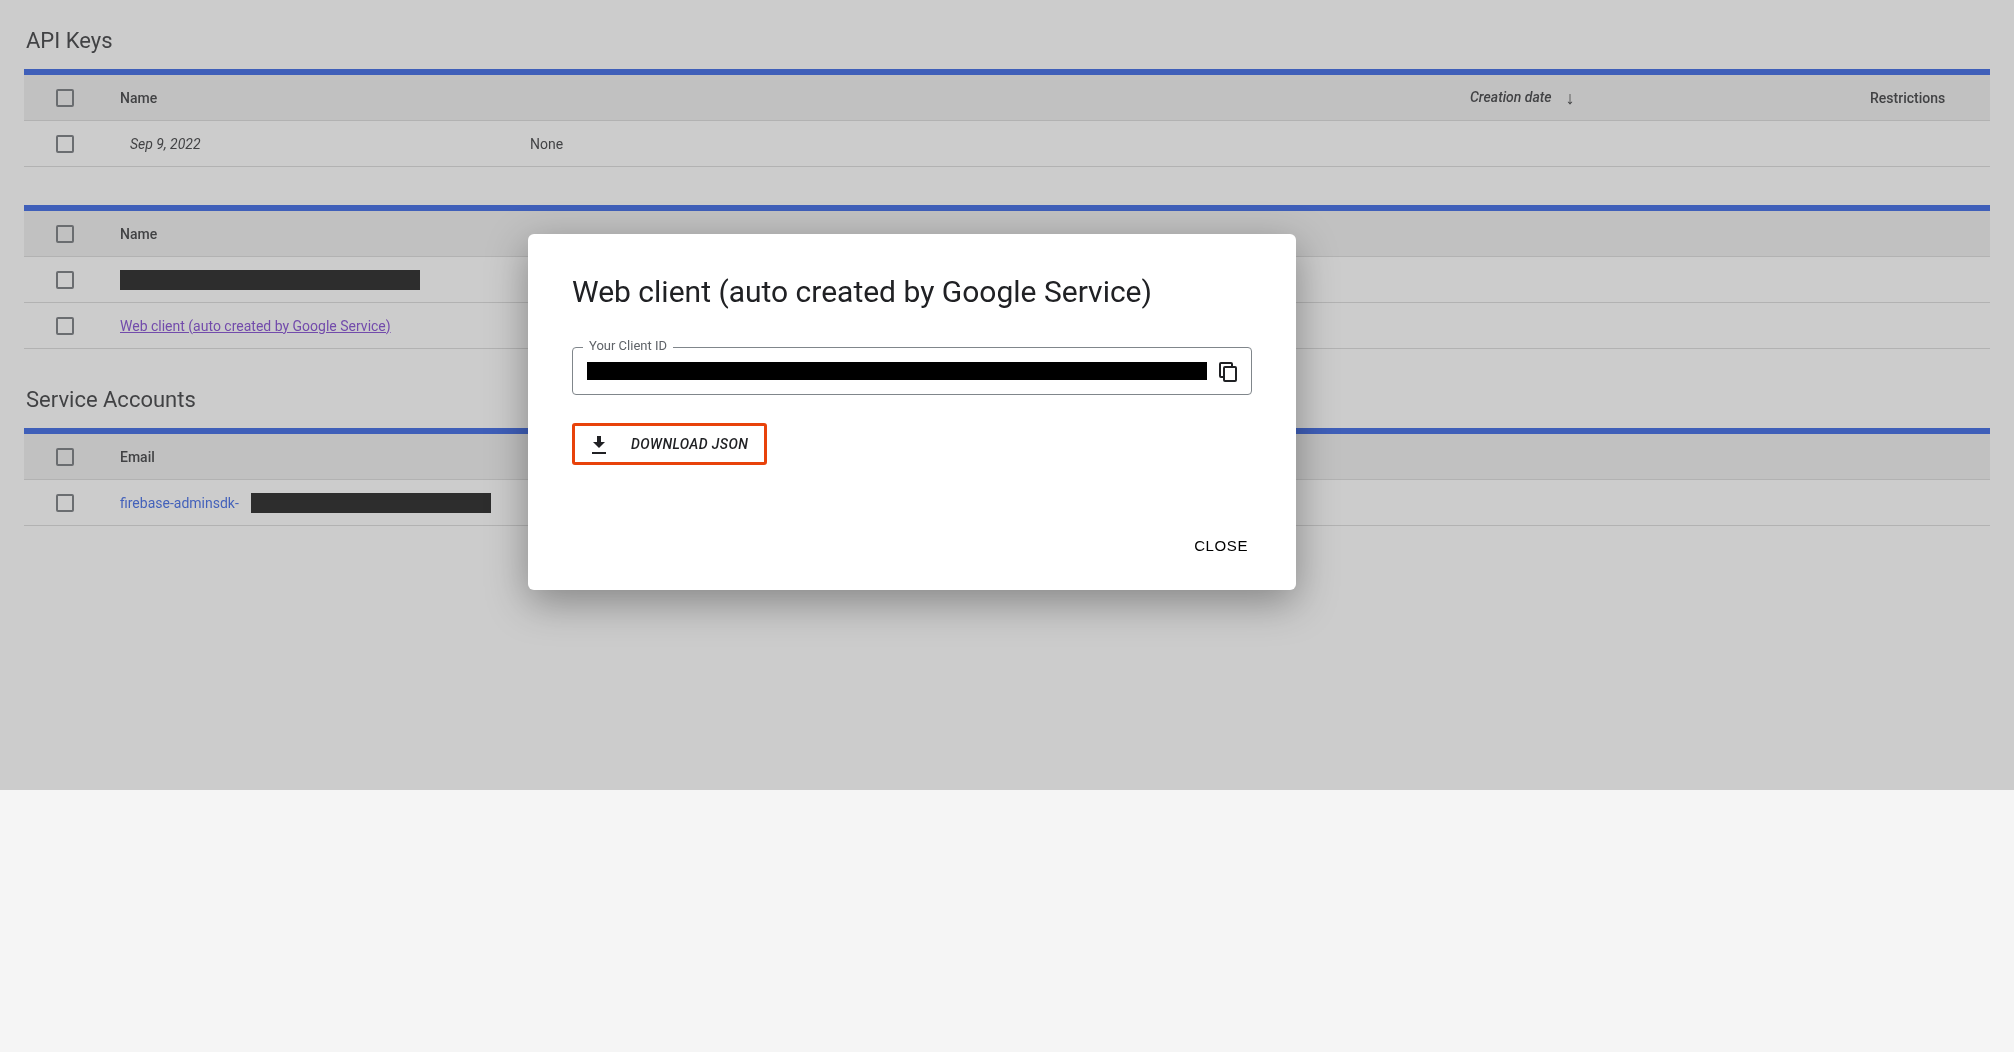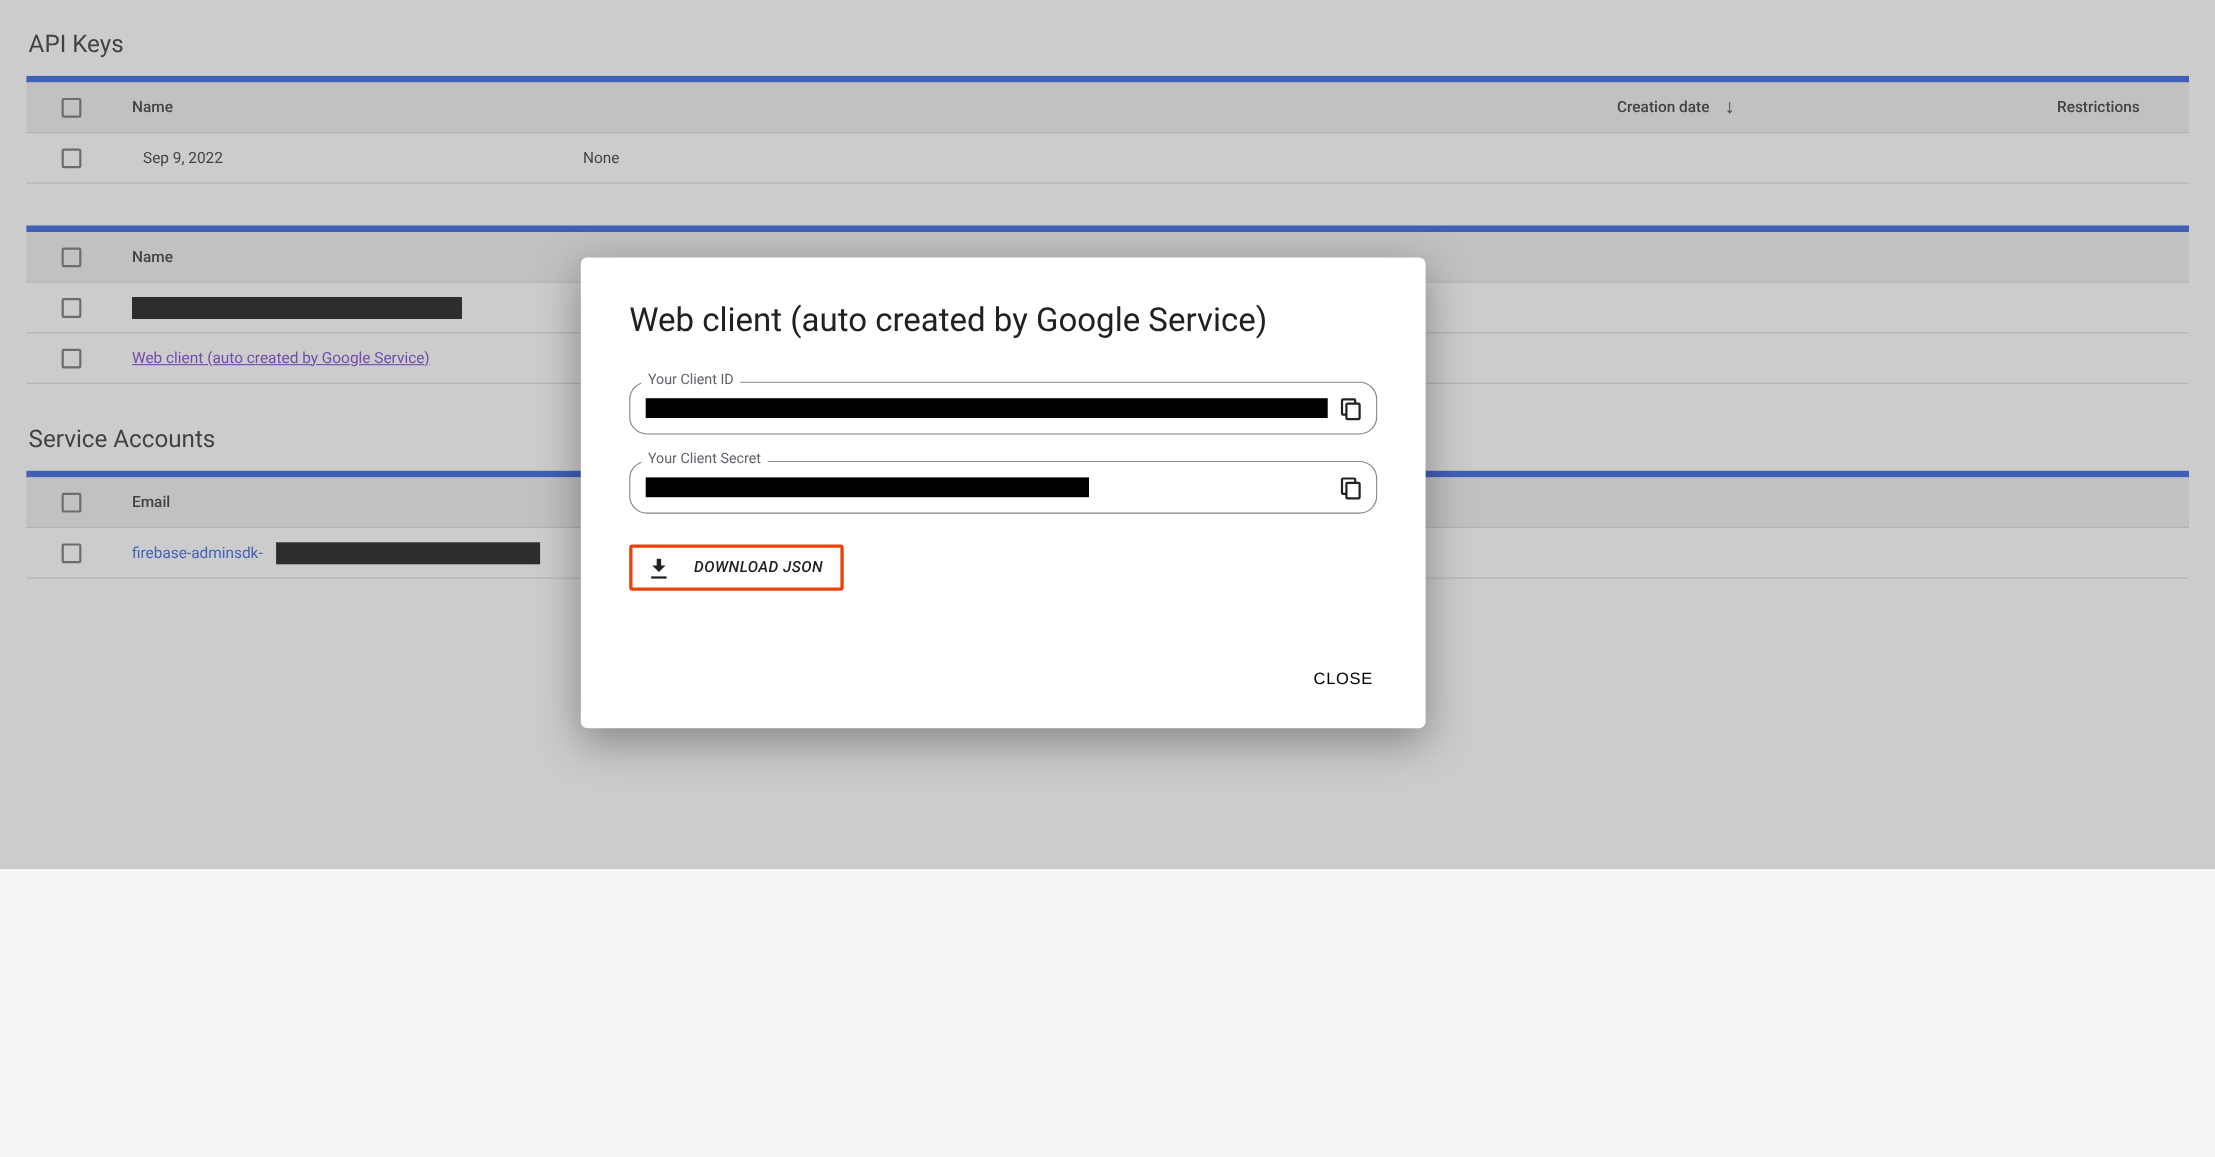--- a/index.html
+++ b/index.html
@@ -36,21 +36,21 @@
       background: #e4e4e4;
       font-weight: 500;
       color: #202124;
     }
     .col-check {
       width: 64px;
       display: flex;
       align-items: center;
     }
     .col-name { flex: 1; display: flex; align-items: center; gap: 12px; }
-    .col-date { width: 410px; padding-left: 10px; display: flex; align-items: center; gap: 10px; }
+    .col-date { width: 410px; padding-left: 10px; display: flex; gap: 10px; font-style: italic; }
     .col-restrict { width: 120px; text-align: left; }
     .checkbox {
       width: 18px; height: 18px;
       border: 2px solid #5f6368;
       border-radius: 2px;
       display: inline-block;
     }
     .checkbox.disabled { border-color: #80868b; opacity: .65; }
     .warn-triangle {
       width: 0; height: 0;
@@ -102,21 +102,21 @@
       padding: 40px 44px 28px 44px;
     }
     .dialog-title {
       font-size: 30px;
       font-weight: 400;
       margin-bottom: 38px;
     }
     .field {
       position: relative;
       border: 1px solid #80868b;
-      border-radius: 16px;
+      border-radius: 4px;
       padding: 14px 14px;
       display: flex;
       align-items: center;
       gap: 12px;
       margin-bottom: 24px;
     }
     .field-label {
       position: absolute;
       top: -10px;
       left: 10px;
@@ -283,26 +283,20 @@
 
 <div class="dialog">
   <div class="dialog-title">Web client (auto created by Google Service)</div>
 
   <div class="field">
     <span class="field-label">Your Client ID</span>
     <span class="redact grow" style="width:100%"></span>
     <span class="copy-icon"></span>
   </div>
 
-  <div class="field">
-    <span class="field-label">Your Client Secret</span>
-    <span class="redact" style="width:62%"></span>
-    <span class="grow"></span>
-    <span class="copy-icon"></span>
-  </div>
 
   <div class="download-row">
     <span class="dl-icon">
         <span class="dl-bar"></span>
       </span>
     <span class="dl-label">DOWNLOAD JSON</span>
   </div>
 
   <div class="dialog-actions">
     <button class="close-btn">CLOSE</button>

